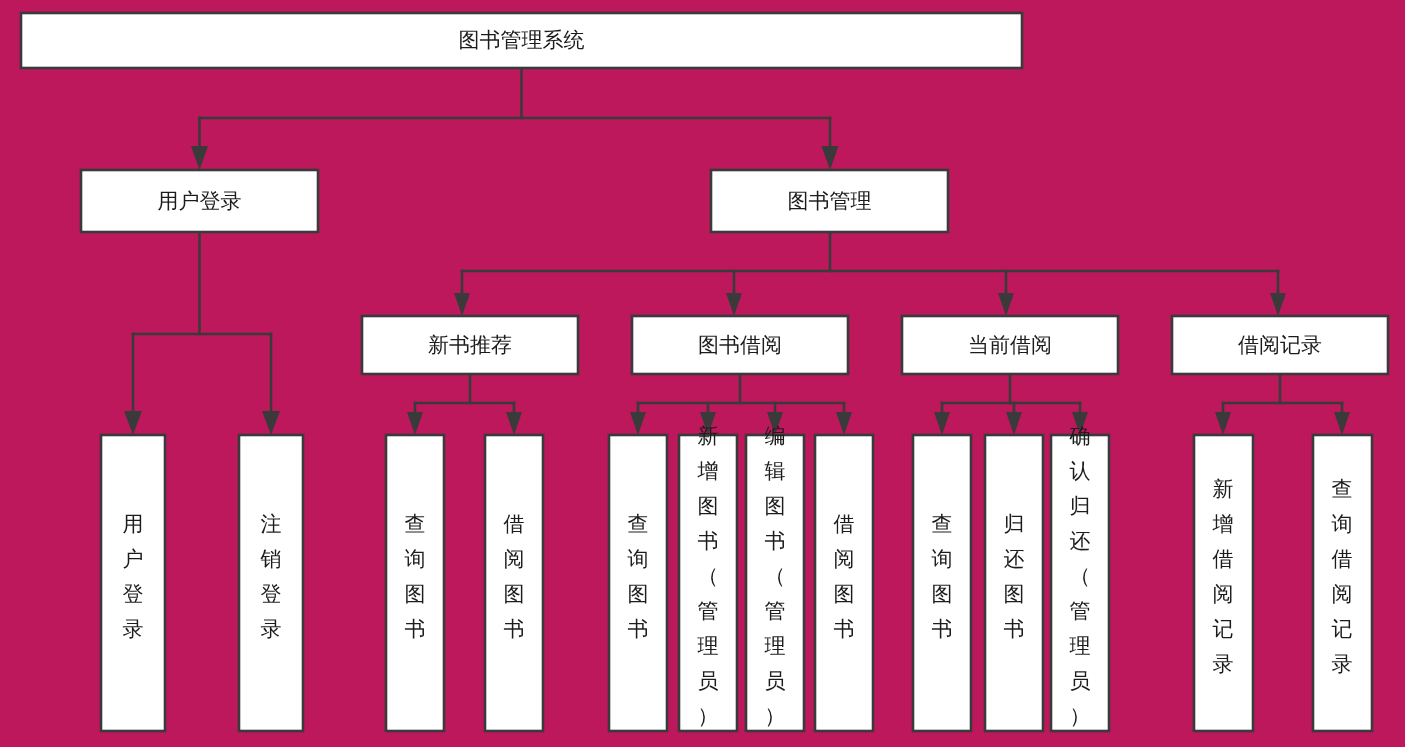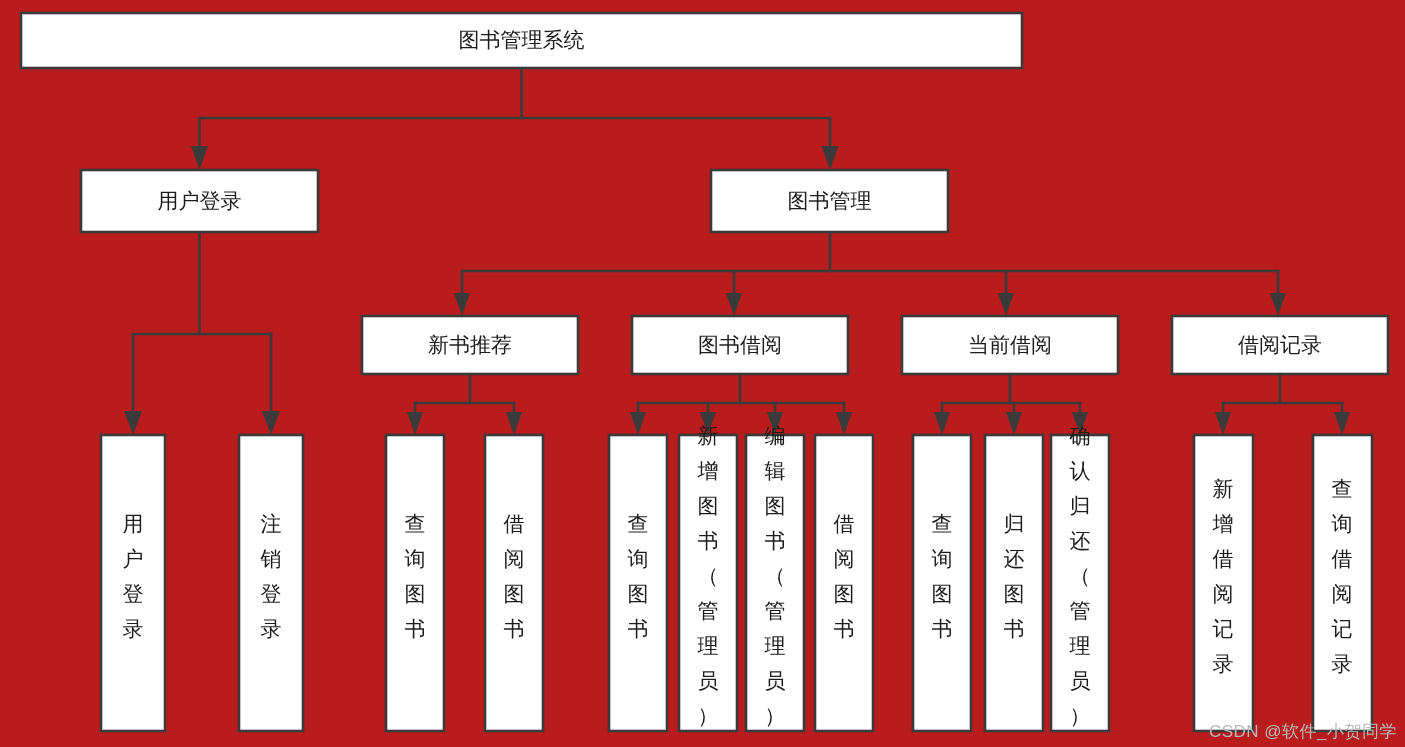--- a/index.html
+++ b/index.html
@@ -10,21 +10,21 @@
   body {
     width: 1405px;
     height: 747px;
     font-family: "Liberation Sans", "DejaVu Sans", sans-serif;
     overflow: hidden;
   }
   #diagram-root {
     position: relative;
     width: 1405px;
     height: 747px;
-    background: #b91c1c;
+    background: #be185d;
   }
   svg#flowchart {
     position: absolute;
     left: 0;
     top: 0;
     width: 1405px;
     height: 747px;
     display: block;
   }
   .node-box {
@@ -215,14 +215,13 @@
       <rect class="node-box" x="1194" y="435" width="59" height="296"></rect>
       <text class="node-label-v"><tspan x="1223" y="495.5">新</tspan><tspan x="1223" y="530.5">增</tspan><tspan x="1223" y="565.5">借</tspan><tspan x="1223" y="600.5">阅</tspan><tspan x="1223" y="635.5">记</tspan><tspan x="1223" y="670.5">录</tspan></text>
     </g>
     <g>
       <rect class="node-box" x="1313" y="435" width="59" height="296"></rect>
       <text class="node-label-v"><tspan x="1342" y="495.5">查</tspan><tspan x="1342" y="530.5">询</tspan><tspan x="1342" y="565.5">借</tspan><tspan x="1342" y="600.5">阅</tspan><tspan x="1342" y="635.5">记</tspan><tspan x="1342" y="670.5">录</tspan></text>
     </g>
 
   </svg>
 
-  <div class="watermark">CSDN @软件_小贺同学</div>
 </div>
 
 </body></html>

